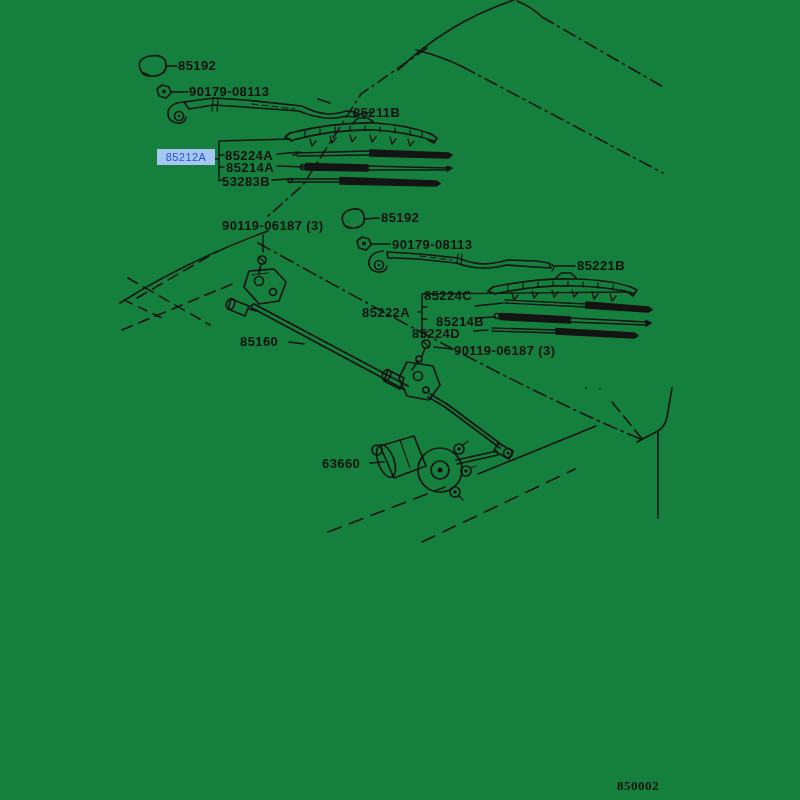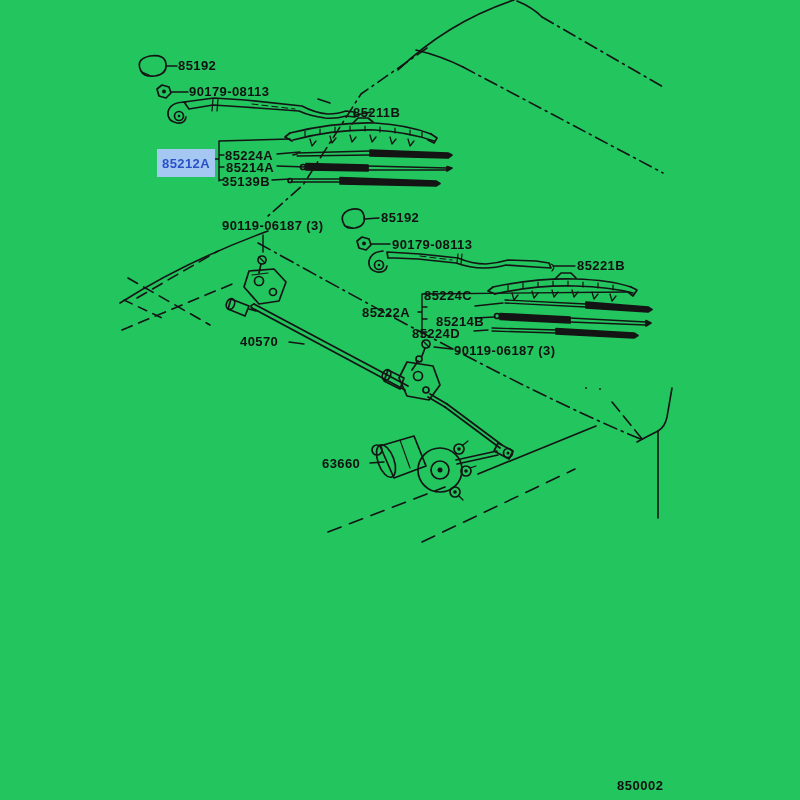--- a/index.html
+++ b/index.html
@@ -1,26 +1,26 @@
 <!DOCTYPE html>
 <html><head>
 <meta charset="utf-8">
 <style>
   html,body{margin:0;padding:0;background:#ffffff;}
-  .stage{position:relative;width:800px;height:800px;background:#22c55e;overflow:hidden;
+  .stage{position:relative;width:800px;height:800px;background:#15803d;overflow:hidden;
          font-family:"Liberation Sans","DejaVu Sans",sans-serif;}
   svg.drawing{position:absolute;left:0;top:0;}
   .plabel{position:absolute;font-size:13px;font-weight:bold;color:#111;
           letter-spacing:0.4px;white-space:nowrap;line-height:15px;cursor:pointer;}
-  .plabel-highlight{position:absolute;left:157px;top:149px;width:58px;height:28px;
-          background:#A5C8F3;color:#2A50C8;font-size:13px;font-weight:bold;
+  .plabel-highlight{position:absolute;left:157px;top:149px;width:58px;height:16px;
+          background:#A5C8F3;color:#2A50C8;font-size:11px;font-weight:normal;
           letter-spacing:0.4px;display:flex;align-items:center;justify-content:center;
           cursor:pointer;}
   .fig-num{position:absolute;left:617px;top:778px;font-size:13px;font-weight:bold;
-          color:#111;letter-spacing:0.5px;}
+          color:#111;letter-spacing:0.5px;font-family:Liberation Serif, serif;}
 </style>
 </head>
 <body>
 
 <div class="stage">
 
 <svg class="drawing" width="800" height="800" viewBox="0 0 800 800" fill="none" stroke="#141414" stroke-width="1.7" stroke-linecap="round" stroke-linejoin="round">
 
   <g stroke-width="1.6">
     <path d="M398,70 Q448,22 514,0"></path>
@@ -196,28 +196,28 @@
     <path d="M370,463 L384,462"></path>
   </g>
 </svg>
 
 <div class="plabel" style="left:178px;top:58px">85192</div>
 <div class="plabel" style="left:189px;top:84px">90179-08113</div>
 <div class="plabel" style="left:353px;top:105px">85211B</div>
 <div class="plabel-highlight">85212A</div>
 <div class="plabel" style="left:225px;top:148px">85224A</div>
 <div class="plabel" style="left:226px;top:160px">85214A</div>
-<div class="plabel" style="left:222px;top:174px">35139B</div>
+<div class="plabel" style="left:222px;top:174px">53283B</div>
 <div class="plabel" style="left:222px;top:218px">90119-06187 (3)</div>
 <div class="plabel" style="left:381px;top:210px">85192</div>
 <div class="plabel" style="left:392px;top:237px">90179-08113</div>
 <div class="plabel" style="left:577px;top:258px">85221B</div>
 <div class="plabel" style="left:362px;top:305px">85222A</div>
 <div class="plabel" style="left:424px;top:288px">85224C</div>
 <div class="plabel" style="left:436px;top:314px">85214B</div>
 <div class="plabel" style="left:412px;top:326px">85224D</div>
 <div class="plabel" style="left:454px;top:343px">90119-06187 (3)</div>
-<div class="plabel" style="left:240px;top:334px">40570</div>
+<div class="plabel" style="left:240px;top:334px">85160</div>
 <div class="plabel" style="left:322px;top:456px">63660</div>
 
 <div class="fig-num">850002</div>
 
 </div>
 
 </body></html>

